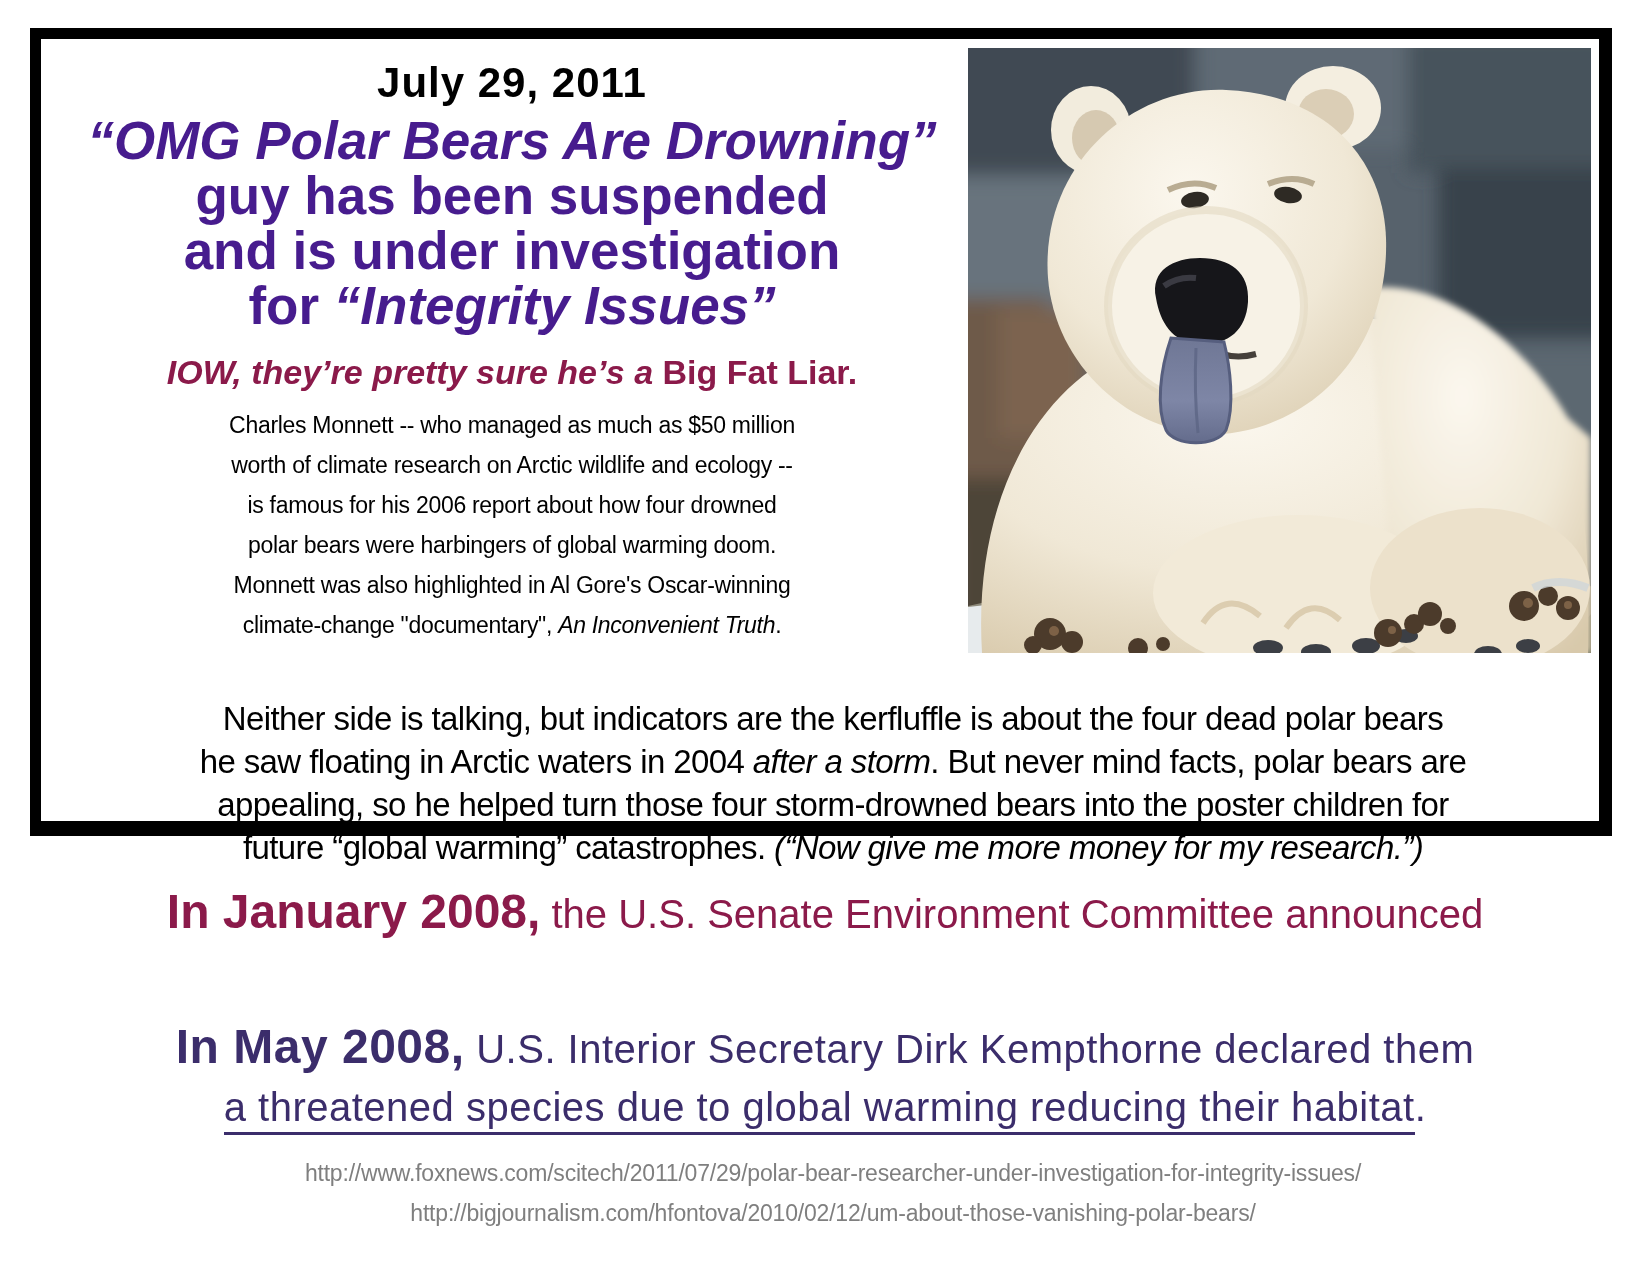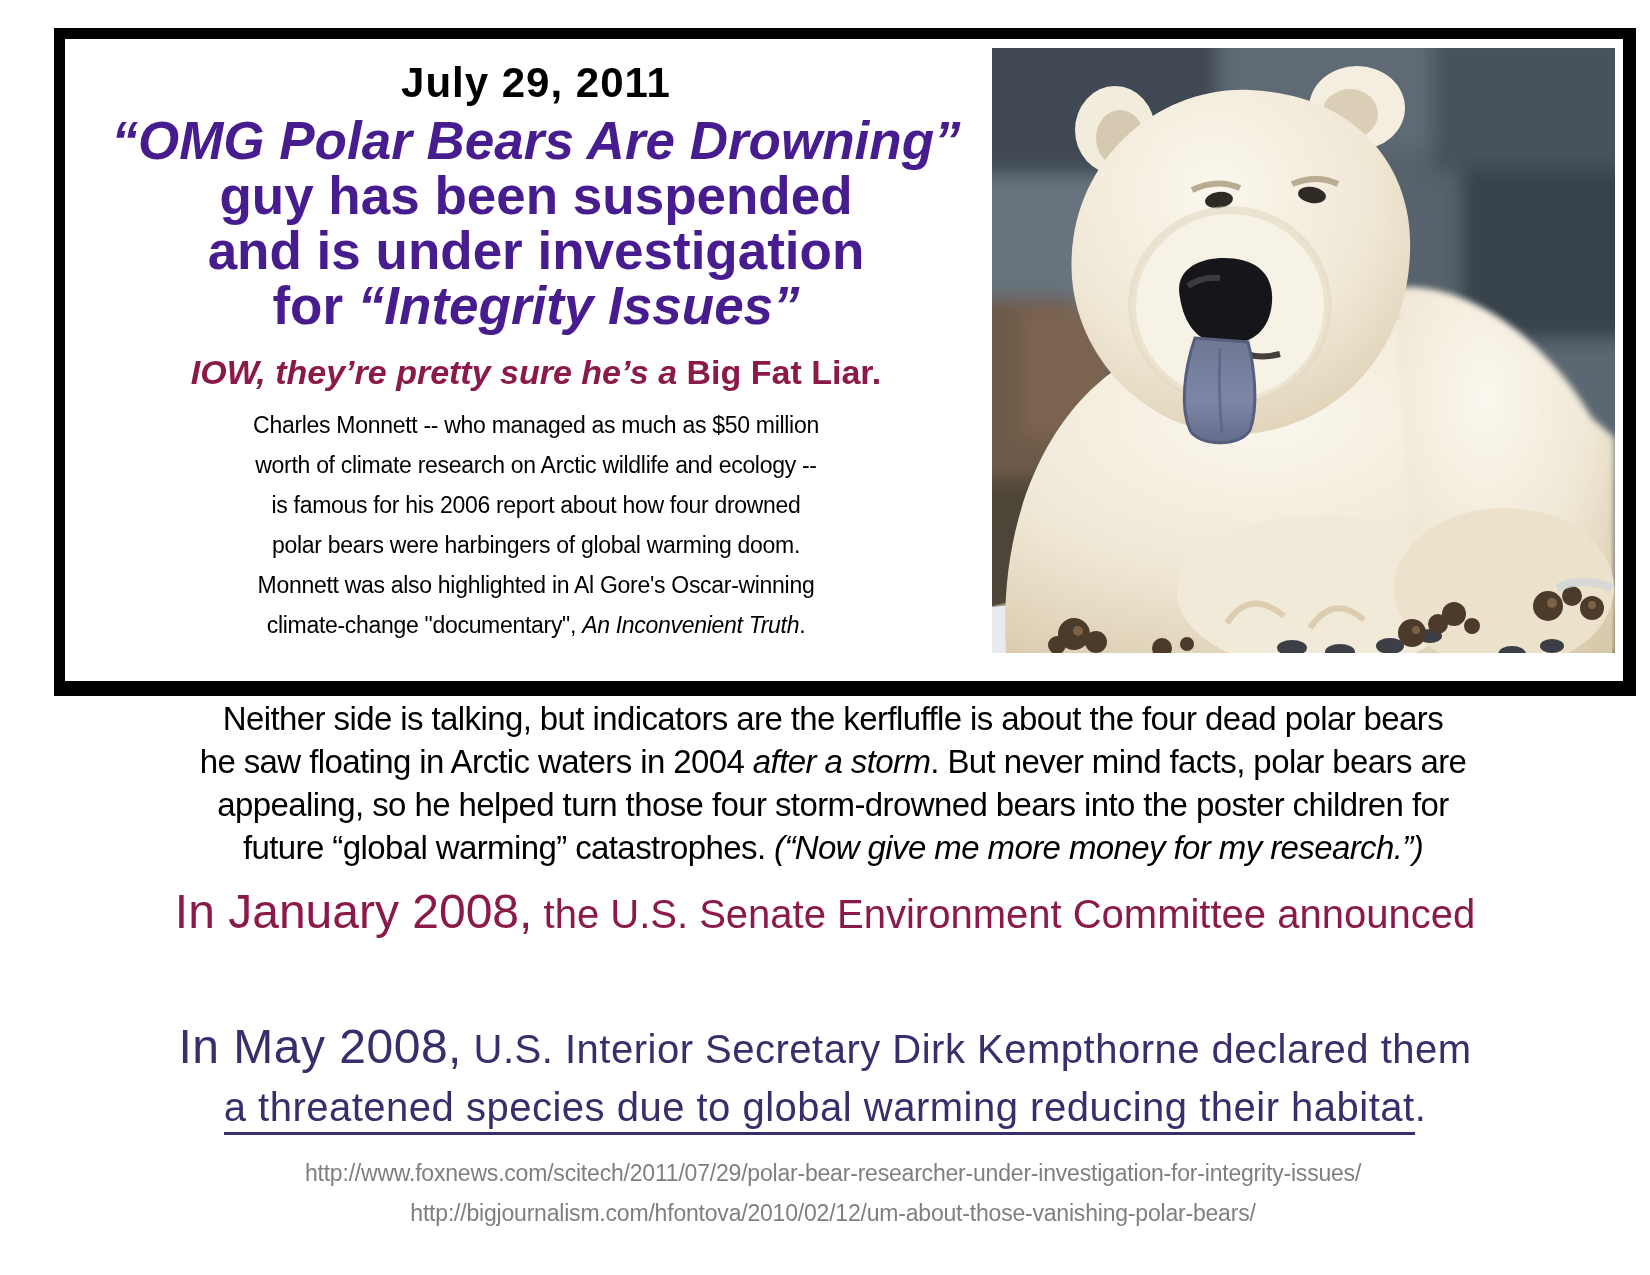--- a/index.html
+++ b/index.html
@@ -8,26 +8,25 @@
     position:relative;
     width:1650px; height:1275px;
     font-family:"Liberation Sans", sans-serif;
     color:#000;
     overflow:hidden;
   }
 
   
   .frame {
     position:absolute; left:30px; top:28px;
-    width:1582px; height:668px;
+    width:1582px; height:808px;
     border:11px solid #000;
     border-bottom-width:15px;
     border-right-width:13px;
     background:#fff;
-    margin-left:24px;
   }
   .frame-text {
     position:absolute; left:6px; top:0;
     width:930px;
     text-align:center;
   }
   .date-line {
     margin-top:20px;
     font-size:42px; font-weight:bold; color:#000;
     letter-spacing:1px;
@@ -71,21 +70,21 @@
     letter-spacing:-0.6px;
     color:#000;
     padding-left:16px;
   }
   .para .line { white-space:nowrap; }
 
   .statement { position:absolute; left:0; width:1650px; text-align:center; }
   .statement .line { white-space:nowrap; }
   .stmt-jan { top:884px; color:#8b1a4a; font-size:40px; line-height:56px; }
   .stmt-may { top:1018px; color:#3b2d6b; font-size:40px; line-height:58px; letter-spacing:0.5px; }
-  .lead { font-weight:normal; font-size:48px; }
+  .lead { font-weight:bold; font-size:48px; }
   .u { border-bottom:3px solid currentColor; padding-bottom:3px; }
 
   .sources {
     position:absolute; top:1153px; left:0;
     width:1650px;
     text-align:center;
     color:#7f7f7f;
     font-size:23px; line-height:40px;
     letter-spacing:-0.2px;
     padding-left:16px;

